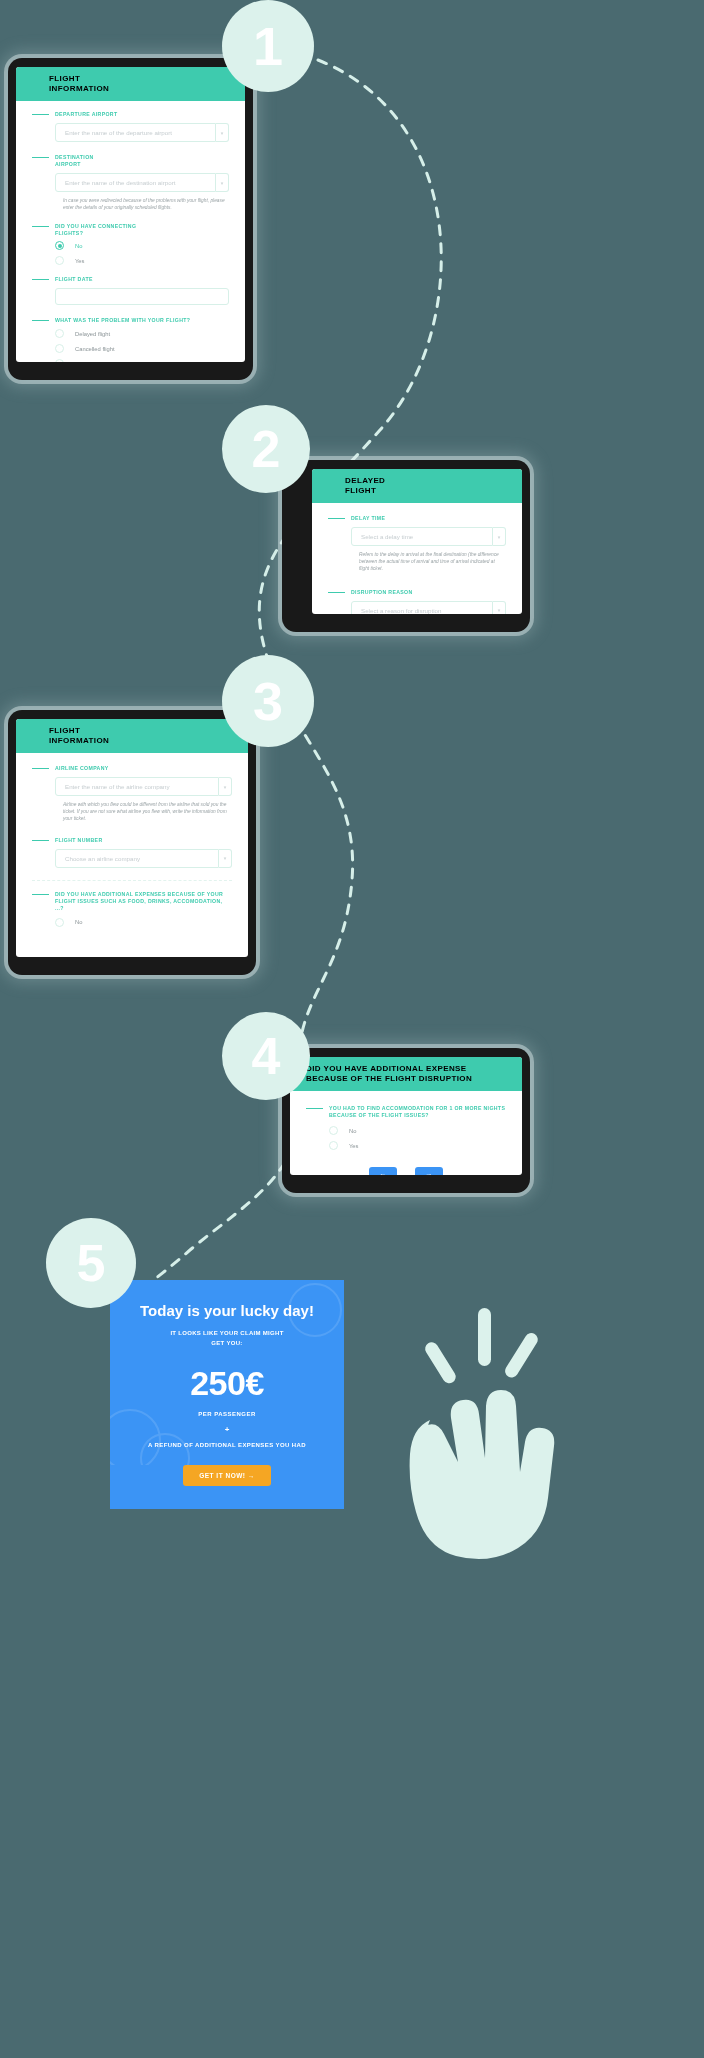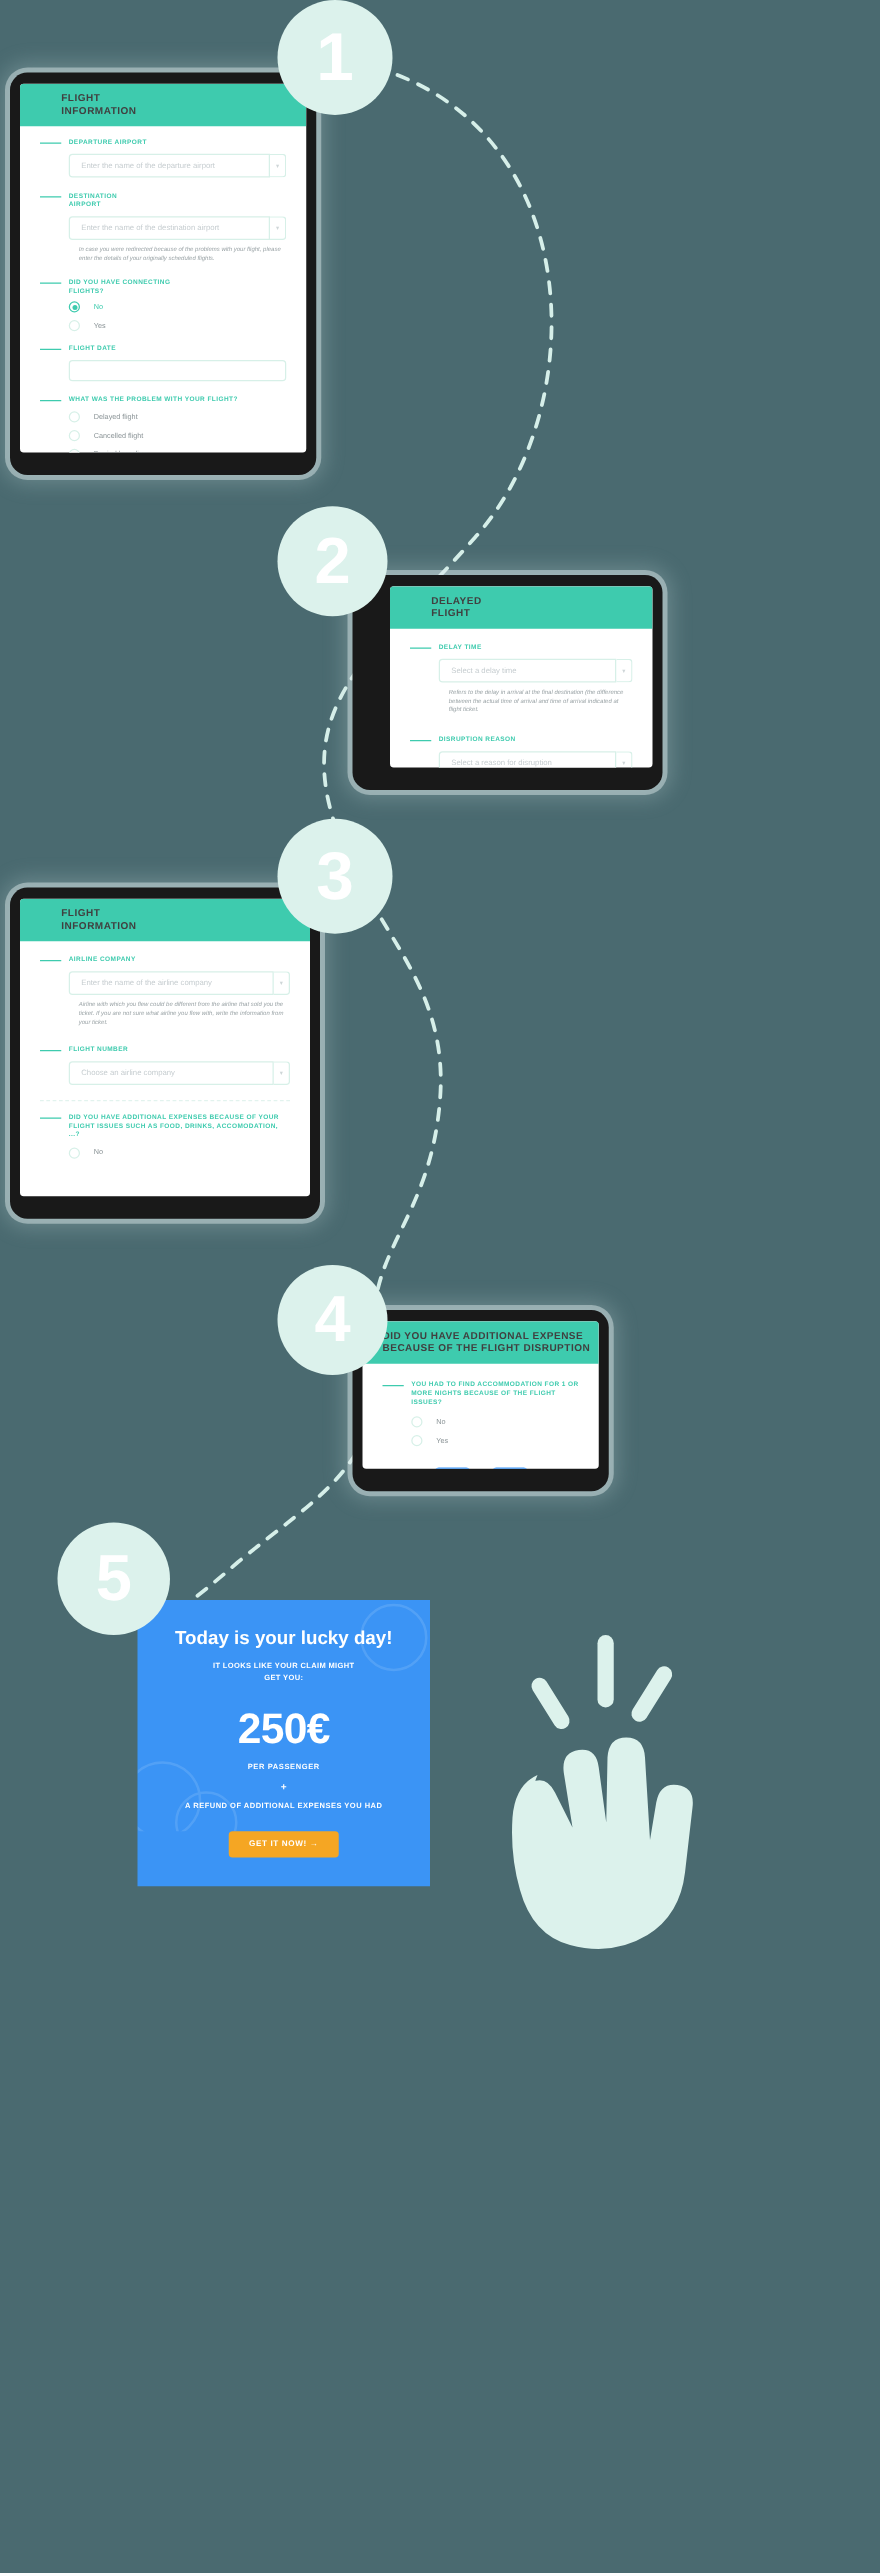--- a/index.html
+++ b/index.html
@@ -34,21 +34,21 @@
     padding: 9px 8px 18px 8px;
     box-shadow: 0 0 0 4px rgba(220,235,235,0.30), 0 0 14px 6px rgba(210,228,228,0.22);
     z-index: 20;
   }
   .tablet.noisy { box-shadow: 0 0 0 4px rgba(225,238,238,0.45), 0 0 16px 7px rgba(200,222,222,0.25); }
   .screen { background: #ffffff; border-radius: 3px; overflow: hidden; position: relative; }
 
   
   .card-head {
     background: #3ecbae;
-    color: #404040;
+    color: #000000;
     padding: 7px 0 7px 0;
     font-weight: bold;
     letter-spacing: .4px;
   }
   .card-head .ttl { padding-left: 33px; font-size: 8px; line-height: 1.25; }
   .sub-head {
     background: #a9e6d8;
     color: #ffffff;
     font-weight: bold;
     font-size: 8px;
@@ -326,21 +326,21 @@
         </div>
 
       </div>
     </div>
   </div>
 
   <div class="step-bubble" style="left:222px;top:1012px;width:88px;height:88px;font-size:52px;">
     <span>4</span>
   </div>
 
-  <div class="tablet noisy" style="left:282px;top:1048px;width:205px;height:145px;">
+  <div class="tablet noisy" style="left:282px;top:1048px;width:248px;height:145px;">
     <div class="screen" style="height:100%;">
       <div class="card-head">
         <div class="ttl" style="white-space:pre-line;padding-left:16px;">DID YOU HAVE ADDITIONAL EXPENSE
 BECAUSE OF THE FLIGHT DISRUPTION</div>
       </div>
       <div class="body" style="padding-top:14px;">
 
         <div class="fgroup" style="margin-bottom:6px;">
           <div class="flabel" style="margin-bottom:4px;">
             <span class="dash"></span>

